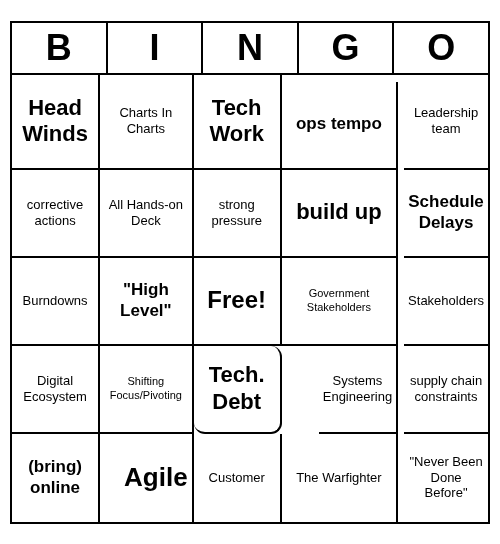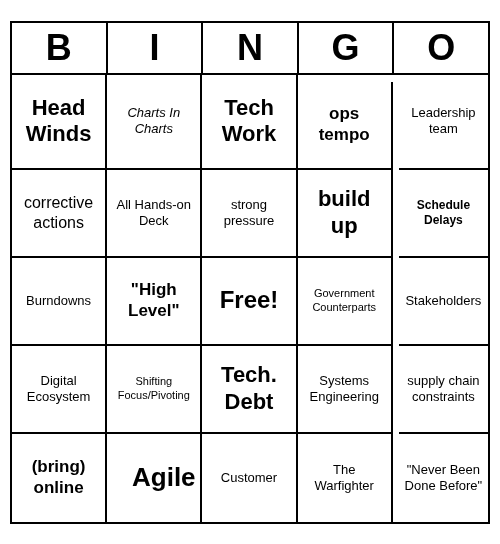--- a/index.html
+++ b/index.html
@@ -75,38 +75,38 @@
 <div class="bingo-card">
   <div class="bingo-header">
   <div class="bingo-header-cell">B</div>
       <div class="bingo-header-cell">I</div>
       <div class="bingo-header-cell">N</div>
       <div class="bingo-header-cell">G</div>
       <div class="bingo-header-cell">O</div>
     </div>
   <div class="bingo-grid">
   <div class="bingo-cell" style="font-size: 22px; font-weight: bold;">Head Winds</div>
-      <div class="bingo-cell" style="font-size: 13px; font-style: italic;">Charts In Charts</div>
+      <div class="bingo-cell" style="font-size: 13px;">Charts In Charts</div>
       <div class="bingo-cell" style="font-size: 22px; font-weight: bold;">Tech Work</div>
       <div class="bingo-cell" style="font-size: 17px; font-weight: bold; margin-top: 7px;">ops tempo</div>
       <div class="bingo-cell" style="font-size: 13px;">Leadership team</div>
-      <div class="bingo-cell" style="font-size: 16px;">corrective actions</div>
+      <div class="bingo-cell" style="font-size: 13px;">corrective actions</div>
       <div class="bingo-cell" style="font-size: 13px;">All Hands-on Deck</div>
       <div class="bingo-cell" style="font-size: 13px;">strong pressure</div>
       <div class="bingo-cell" style="font-size: 22px; font-weight: bold;">build up</div>
-      <div class="bingo-cell" style="font-size: 12px; font-weight: bold;">Schedule Delays</div>
+      <div class="bingo-cell" style="font-size: 17px; font-weight: bold;">Schedule Delays</div>
       <div class="bingo-cell" style="font-size: 13px;">Burndowns</div>
       <div class="bingo-cell" style="font-size: 17px; font-weight: bold;">"High Level"</div>
       <div class="bingo-cell" style="font-size: 24px; font-weight: bold;">Free!</div>
-      <div class="bingo-cell" style="font-size: 11px;">Government Counterparts</div>
+      <div class="bingo-cell" style="font-size: 11px;">Government Stakeholders</div>
       <div class="bingo-cell" style="font-size: 13px;">Stakeholders</div>
       <div class="bingo-cell" style="font-size: 13px;">Digital Ecosystem</div>
       <div class="bingo-cell" style="font-size: 11px;">Shifting Focus/Pivoting</div>
-      <div class="bingo-cell" style="font-size: 22px; font-weight: bold;">Tech. Debt</div>
-      <div class="bingo-cell" style="font-size: 13px;">Systems Engineering</div>
+      <div class="bingo-cell" style="font-size: 22px; font-weight: bold; border-radius: 11px;">Tech. Debt</div>
+      <div class="bingo-cell" style="font-size: 13px; margin-left: 37px;">Systems Engineering</div>
       <div class="bingo-cell" style="font-size: 13px;">supply chain constraints</div>
       <div class="bingo-cell" style="font-size: 17px; font-weight: bold;">(bring) online</div>
       <div class="bingo-cell" style="font-size: 26px; font-weight: bold; padding-left: 24px;">Agile</div>
       <div class="bingo-cell" style="font-size: 13px;">Customer</div>
       <div class="bingo-cell" style="font-size: 13px;">The Warfighter</div>
       <div class="bingo-cell" style="font-size: 13px;">"Never Been Done Before"</div>
     </div>
 </div>
 
 </body></html>

